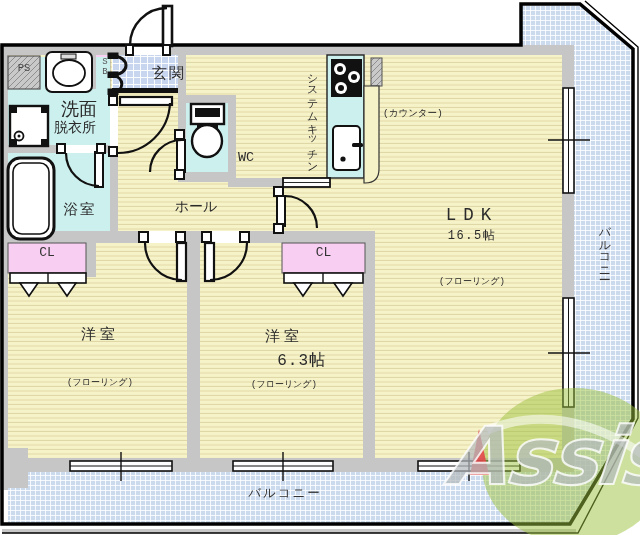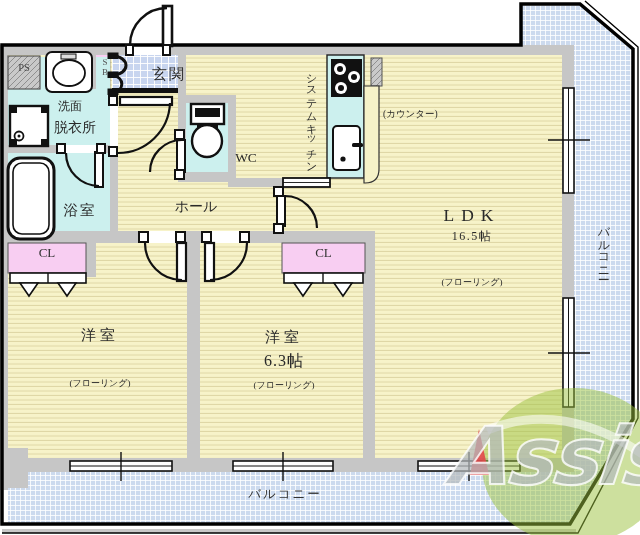--- a/index.html
+++ b/index.html
@@ -4,21 +4,21 @@
 <style>
   html,body{margin:0;padding:0;background:#fff;}
   #plan{
     position:relative;width:640px;height:535px;overflow:hidden;
     font-family:"DejaVu Sans","Liberation Sans",sans-serif;
     background:#fff;
   }
   #plan svg{position:absolute;left:0;top:0;}
   .lbl{
     position:absolute;color:#2a2a2a;white-space:nowrap;
-    font-family:Liberation Serif, serif;
+    font-family:Liberation Mono, monospace;
     line-height:1.15;
   }
   .ctr{text-align:center;}
   .vtext{writing-mode:vertical-rl;text-orientation:mixed;}
   .vupright{writing-mode:vertical-rl;text-orientation:upright;}
 </style>
 </head>
 <body>
 
 <div id="plan">
@@ -236,31 +236,31 @@
     <path d="M487,430 Q567,398 654,462" stroke="#fff" stroke-width="9" fill="none" opacity="0.55"></path>
     <polygon points="470,475 489,475 479,429" fill="#e04848" opacity="0.9"></polygon>
     <text x="517" y="484" transform="skewX(-8)" font-size="80" font-style="italic" font-weight="bold" font-family="DejaVu Sans, Liberation Sans, sans-serif" letter-spacing="-3" fill="#b4babc" fill-opacity="0.72" stroke="#fff" stroke-opacity="0.8" stroke-width="2">Assist</text>
   </g>
 </svg>
 
   <div class="lbl ctr" style="left:8px;top:62px;width:32px;font-size:10.5px;color:#444;">PS</div>
   <div class="lbl vupright" style="left:94px;top:57px;font-size:9px;color:#555;width:16px;text-align:center;">SB</div>
   <div class="lbl" style="left:133px;top:66px;font-size:15px;letter-spacing:2px;margin-left:19px;">玄関</div>
   <div class="lbl ctr" style="left:186px;top:150px;width:42px;font-size:13.5px;padding-left:39px;">WC</div>
-  <div class="lbl ctr" style="left:37px;top:100px;width:66px;font-size:12px;">洗面</div>
+  <div class="lbl ctr" style="left:46px;top:100px;width:66px;font-size:18px;">洗面</div>
   <div class="lbl ctr" style="left:38px;top:120px;width:74px;font-size:14px;">脱衣所</div>
   <div class="lbl ctr" style="left:54px;top:202px;width:52px;font-size:14.5px;letter-spacing:2px;">浴室</div>
   <div class="lbl ctr" style="left:163px;top:199px;width:66px;font-size:14px;">ホール</div>
   <div class="lbl vtext" style="left:305px;top:67px;height:110px;font-size:11px;">システムキッチン</div>
   <div class="lbl" style="left:383px;top:93px;font-size:9.5px;margin-top:16px;">(カウンター)</div>
   <div class="lbl ctr" style="left:428px;top:205px;width:88px;font-size:17.5px;letter-spacing:7px;">LDK</div>
   <div class="lbl ctr" style="left:423px;top:230px;width:98px;font-size:12px;letter-spacing:1.5px;">16.5帖</div>
   <div class="lbl ctr" style="left:428px;top:277px;width:88px;font-size:9px;">(フローリング)</div>
   <div class="lbl ctr" style="left:62px;top:327px;width:76px;font-size:15px;letter-spacing:4px;">洋室</div>
   <div class="lbl ctr" style="left:56px;top:378px;width:88px;font-size:9px;">(フローリング)</div>
   <div class="lbl ctr" style="left:246px;top:329px;width:76px;font-size:15px;letter-spacing:4px;">洋室</div>
-  <div class="lbl ctr" style="left:242px;top:352px;width:84px;font-size:16px;letter-spacing:1px;">6.3帖</div>
+  <div class="lbl ctr" style="left:242px;top:352px;width:84px;font-size:16px;letter-spacing:1px;text-align:right;">6.3帖</div>
   <div class="lbl ctr" style="left:240px;top:380px;width:88px;font-size:9px;">(フローリング)</div>
   <div class="lbl ctr" style="left:8px;top:246px;width:78px;font-size:13px;color:#333;">CL</div>
   <div class="lbl ctr" style="left:284px;top:246px;width:79px;font-size:13px;color:#333;">CL</div>
   <div class="lbl ctr" style="left:226px;top:487px;width:118px;font-size:12.5px;letter-spacing:2px;color:#333;">バルコニー</div>
   <div class="lbl vtext" style="left:596px;top:218px;height:105px;font-size:12px;color:#333;">バルコニー</div>
 </div>
 
 </body></html>

